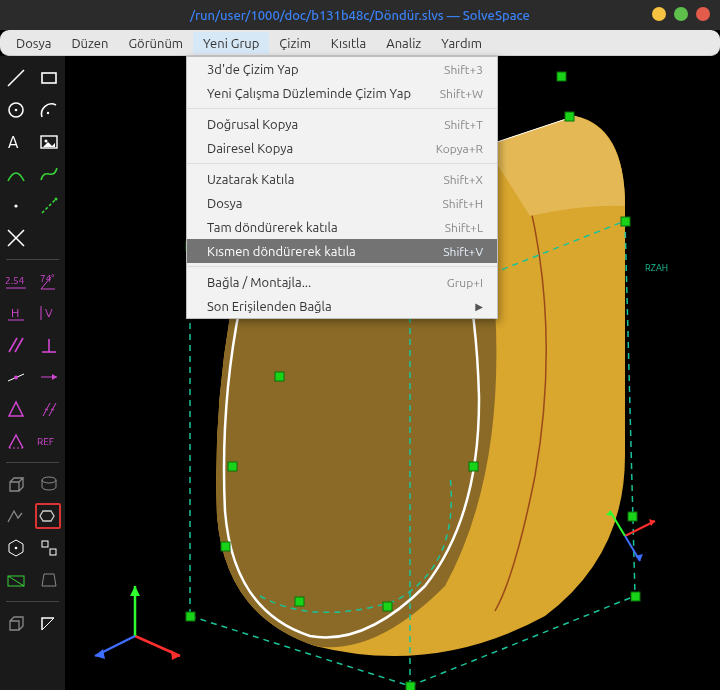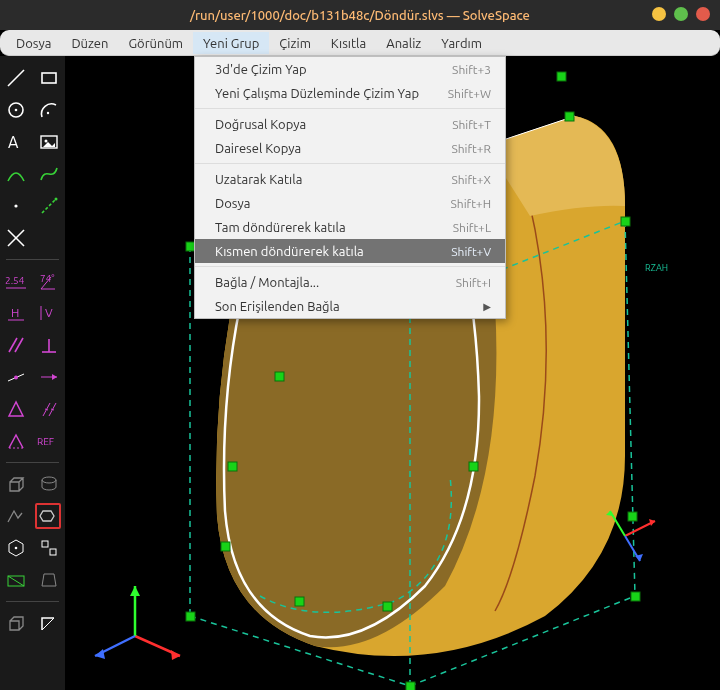--- a/index.html
+++ b/index.html
@@ -1,35 +1,35 @@
 <!DOCTYPE html>
 <html><head>
 <meta charset="utf-8">
 <style>
   * { margin: 0; padding: 0; box-sizing: border-box; font-family: "Ubuntu", "Segoe UI", sans-serif; }
   body { width: 720px; height: 690px; background: #000; overflow: hidden; position: relative; }
   .titlebar { height: 30px; background: #2b2b2b; display: flex; align-items: center; justify-content: center; position: relative; }
-  .titlebar-text { color: #fdba74; font-size: 13px; font-weight: 500; }
+  .titlebar-text { color: #3b82f6; font-size: 13px; font-weight: 500; }
   .window-controls { position: absolute; right: 10px; top: 7px; display: flex; gap: 8px; }
   .wbtn { width: 14px; height: 14px; border-radius: 50%; }
   .wmin { background: #f5c242; }
   .wmax { background: #5fbf4c; }
   .wclose { background: #e25b4b; }
   .menubar { height: 26px; background: #e8e8e8; display: flex; align-items: center; padding: 0 6px; font-size: 13px; color: #333; border-bottom: 1px solid #ccc; border-radius: 9px; }
   .menu-item { padding: 4px 10px; cursor: default; }
   .menu-item.open { background: #d6e7f5; }
   .workspace { position: absolute; top: 56px; left: 0; right: 0; bottom: 0; background: #000; }
   .toolbar { position: absolute; left: 0; top: 0; bottom: 0; width: 65px; background: #1a1a1a; padding-top: 6px; }
   .toolrow { display: flex; justify-content: space-around; align-items: center; height: 32px; }
   .toolrow svg { display: block; }
   .tool-sep { height: 1px; background: #444; margin: 5px 6px; }
   .selected-tool { border: 2px solid #d33; border-radius: 2px; }
   .canvas { position: absolute; left: 65px; top: 0; right: 0; bottom: 0; border-radius: 11px; }
   .canvas svg { width: 100%; height: 100%; }
-  .dropdown { position: absolute; left: 194px; top: 56px; width: 312px; background: #f2f2f2; border: 1px solid #bfbfbf; box-shadow: 2px 3px 8px rgba(0,0,0,0.35); font-size: 13px; color: #333; }
+  .dropdown { position: absolute; left: 186px; top: 56px; width: 312px; background: #f2f2f2; border: 1px solid #bfbfbf; box-shadow: 2px 3px 8px rgba(0,0,0,0.35); font-size: 13px; color: #333; }
   .dd-item { display: flex; justify-content: space-between; align-items: center; padding: 5px 14px 5px 20px; }
   .dd-item.highlight { background: #737373; color: #fff; }
   .dd-item .shortcut { color: #888; font-size: 12px; }
   .dd-item.highlight .shortcut { color: #e7f0fb; }
   .dd-sep { height: 1px; background: #ddd; margin: 3px 0; }
   .dd-arrow { font-size: 10px; color: #555; }
 </style>
 </head>
 <body>
 
@@ -371,21 +371,21 @@
       <span>Yeni Çalışma Düzleminde Çizim Yap</span>
       <span class="shortcut">Shift+W</span>
     </div>
     <div class="dd-sep"></div>
     <div class="dd-item">
       <span>Doğrusal Kopya</span>
       <span class="shortcut">Shift+T</span>
     </div>
     <div class="dd-item">
       <span>Dairesel Kopya</span>
-      <span class="shortcut">Shift+R</span>
+      <span class="shortcut">Kopya+R</span>
     </div>
     <div class="dd-sep"></div>
     <div class="dd-item">
       <span>Uzatarak Katıla</span>
       <span class="shortcut">Shift+X</span>
     </div>
     <div class="dd-item">
       <span>Dosya</span>
       <span class="shortcut">Shift+H</span>
     </div>
@@ -393,19 +393,19 @@
       <span>Tam döndürerek katıla</span>
       <span class="shortcut">Shift+L</span>
     </div>
     <div class="dd-item highlight">
       <span>Kısmen döndürerek katıla</span>
       <span class="shortcut">Shift+V</span>
     </div>
     <div class="dd-sep"></div>
     <div class="dd-item">
       <span>Bağla / Montajla...</span>
-      <span class="shortcut">Shift+I</span>
+      <span class="shortcut">Grup+I</span>
     </div>
     <div class="dd-item">
       <span>Son Erişilenden Bağla</span>
       <span class="dd-arrow">▶</span>
     </div>
   </div>
 
 </body></html>

